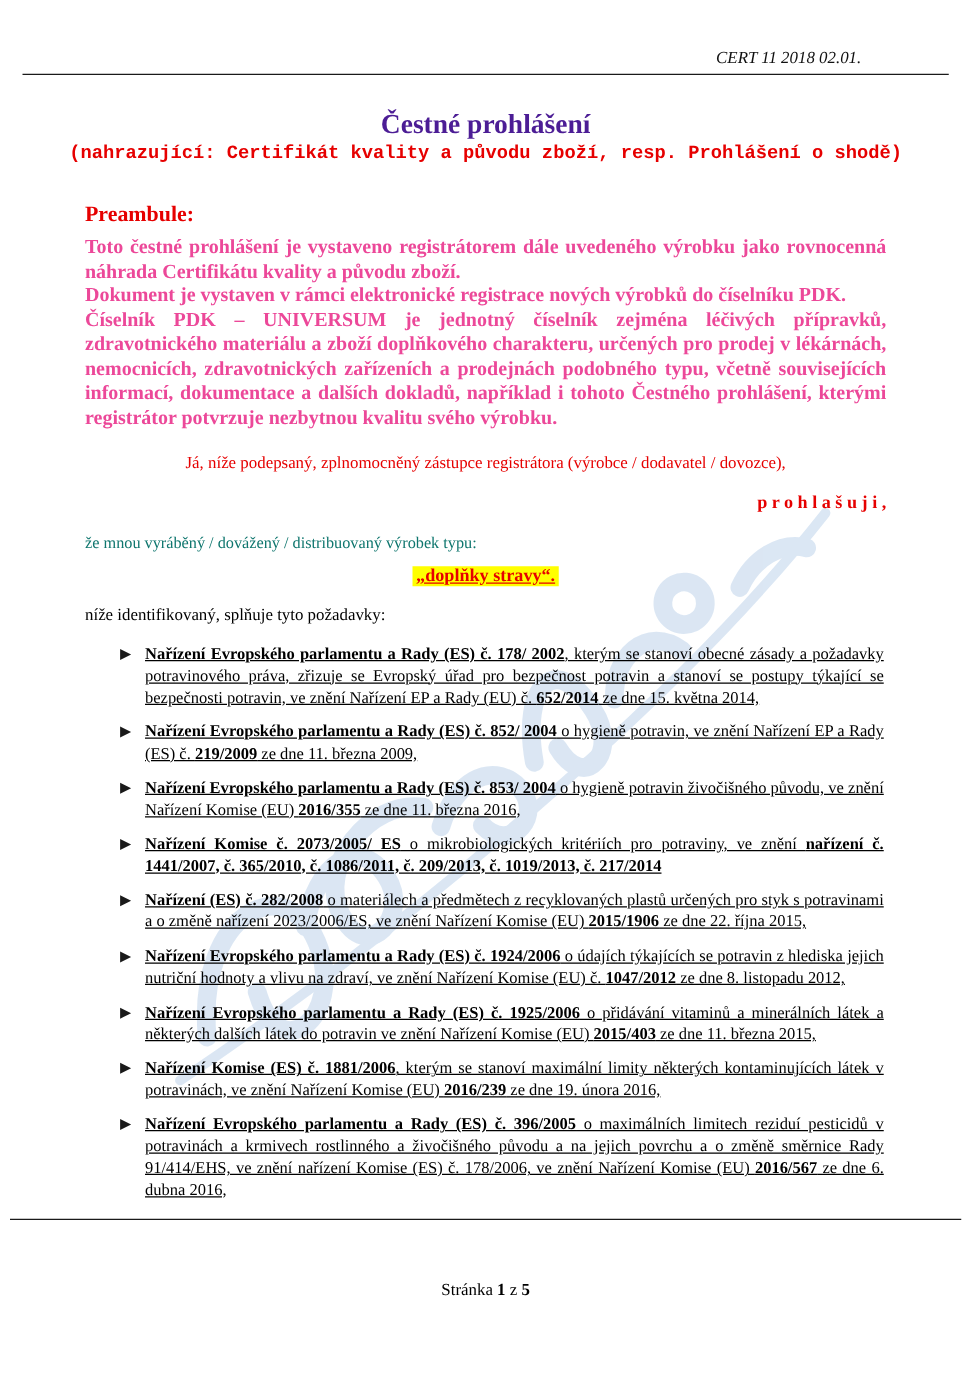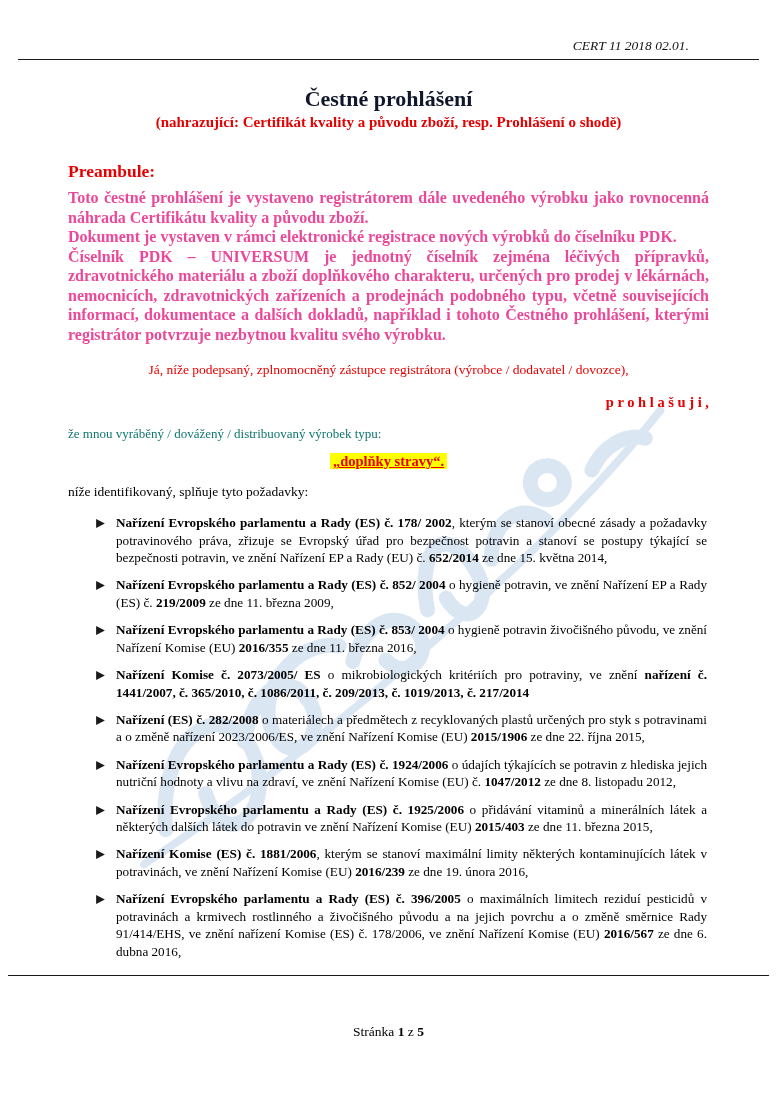--- a/index.html
+++ b/index.html
@@ -34,27 +34,28 @@
     border: none;
     border-top: 1.6px solid #1a1a1a;
     margin: 5px 8px 0 8px;
   }
 
   .doc-title {
     margin: 26px 0 2px 0;
     text-align: center;
     font-size: 22px;
     font-weight: bold;
-    color: #0f172a;
+    color: #4c1d95;
   }
   .doc-subtitle {
     text-align: center;
     font-size: 15px;
     font-weight: bold;
     color: #e60000;
+    font-family: Liberation Mono, monospace;
   }
 
   .content { padding: 0 68px; }
 
   .preamble-heading {
     margin: 30px 0 6px 0;
     font-size: 17.5px;
     font-weight: bold;
     color: #e60000;
   }
@@ -100,20 +101,21 @@
   .req-intro {
     margin: 14px 0 0 0;
     font-size: 13.5px;
     color: #000;
   }
 
   .req-list {
     list-style: none;
     margin: 14px 0 0 0;
     padding: 0 2px 0 48px;
+    text-decoration: underline;
   }
   .req-list li {
     position: relative;
     margin-bottom: 10px;
     font-size: 13.2px;
     line-height: 1.32;
     text-align: justify;
   }
   .bullet {
     position: absolute;

